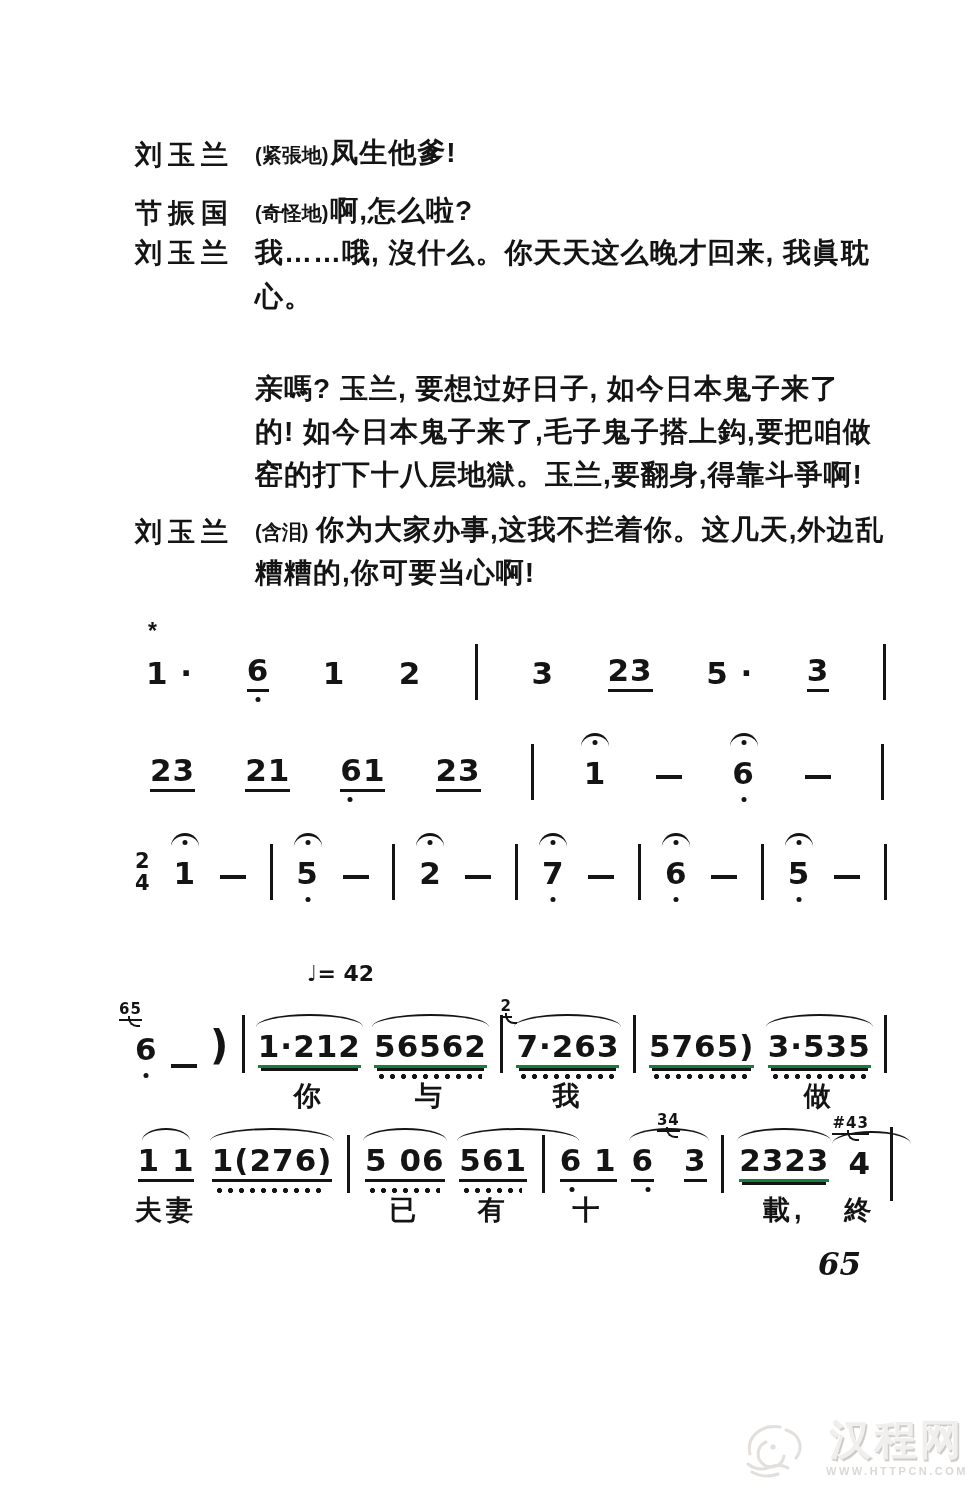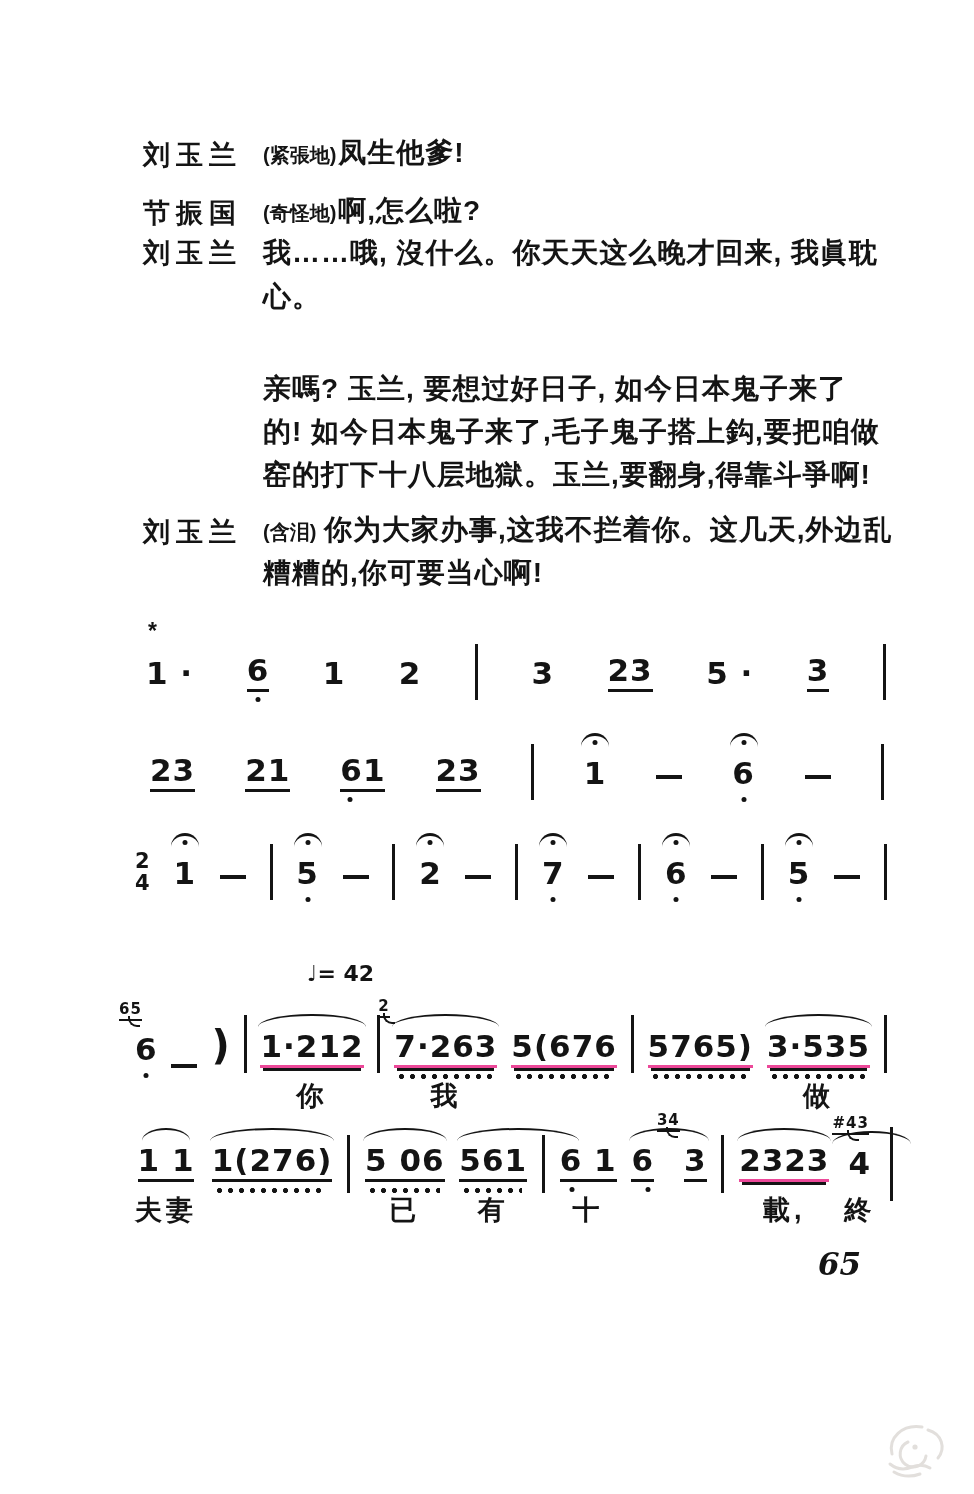--- a/index.html
+++ b/index.html
@@ -1,30 +1,30 @@
 <!DOCTYPE html>
 <html><head>
 <meta charset="utf-8">
 <style>
   html,body{margin:0;padding:0;background:#888;}
   .page{position:relative;width:974px;height:1494px;background:#ffffff;margin:0 auto;
         font-family:"Liberation Sans","DejaVu Sans",sans-serif;color:#141414;overflow:hidden;}
   
-  .drow{position:absolute;left:135px;width:830px;white-space:nowrap;font-size:28px;line-height:34px;margin-left:8px;}
+  .drow{position:absolute;left:135px;width:830px;white-space:nowrap;font-size:28px;line-height:34px;}
   .dlabel{display:inline-block;width:120px;font-weight:bold;letter-spacing:6px;font-size:27px;vertical-align:bottom;}
   .dpre{font-size:20px;font-weight:600;margin-right:2px;}
   .dtext{font-weight:600;letter-spacing:1px;}
   .dpost{font-size:22px;font-weight:600;margin-left:14px;}
   
   .mrow{position:absolute;display:flex;justify-content:space-between;align-items:flex-end;}
   .tok{position:relative;display:inline-flex;align-items:flex-end;}
   .n{font-family:"DejaVu Sans",sans-serif;font-weight:bold;font-size:31px;line-height:1;
      letter-spacing:1px;padding-bottom:3px;white-space:pre;}
   .u1{border-bottom:3px solid #141414;}
-  .u2{border-bottom:3px solid #ec4899;box-shadow:0 6px 0 -3px #141414;}
+  .u2{border-bottom:3px solid #15803d;box-shadow:0 6px 0 -3px #141414;}
   .bar{width:3px;height:56px;background:#141414;margin-bottom:-8px;}
   .dash{width:26px;height:4px;background:#141414;margin-bottom:13px;}
   .ast{position:absolute;left:2px;top:-26px;font-size:23px;font-weight:bold;}
   
   .oct1::after{content:"";position:absolute;left:50%;bottom:-10px;width:5px;height:5px;
      border-radius:50%;background:#141414;transform:translateX(-50%);}
   .octl::after{content:"";position:absolute;left:22%;bottom:-10px;width:5px;height:5px;
      border-radius:50%;background:#141414;transform:translateX(-50%);}
   .octs::after{content:"";position:absolute;left:5px;right:5px;bottom:-11px;height:5px;
      background-image:radial-gradient(circle at 2.5px 2.5px,#141414 2.2px,transparent 2.9px);
@@ -226,34 +226,35 @@
         <span class="lyr"></span>
       </span>
     <span class="bar"></span>
     <span class="col">
       <span class="tok">
           <span class="slur"></span>
           <span class="n u2">1·212</span>
         </span>
       <span class="lyr">你</span>
     </span>
+    <span class="col">
+      <span class="tok octs">
+          <span class="slur"></span>
+          <span class="n u2">56562</span>
+        </span>
+      <span class="lyr">与</span>
+    </span>
     <span class="bar"></span>
     <span class="col">
       <span class="tok octs">
           <span class="grace">2</span>
           <span class="slur"></span>
           <span class="n u2">7·263</span>
         </span>
       <span class="lyr">我</span>
-    </span>
-    <span class="col">
-      <span class="tok octs">
-          <span class="n u2">5(676</span>
-        </span>
-      <span class="lyr"></span>
     </span>
     <span class="bar"></span>
     <span class="col">
       <span class="tok octs">
           <span class="n u2">5765)</span>
         </span>
       <span class="lyr"></span>
     </span>
     <span class="col">
       <span class="tok octs">
@@ -336,15 +337,19 @@
     <svg width="86" height="68" viewBox="0 0 86 68">
       <g fill="none" stroke="#e2dfdc" stroke-width="3" stroke-linecap="round">
         <path d="M10 40 C6 24 20 10 40 13"></path>
         <path d="M46 16 C60 20 64 34 56 44"></path>
         <path d="M26 28 a13 13 0 1 0 18 14"></path>
         <path d="M8 50 q10 8 22 3 q10 -4 18 1"></path>
         <path d="M12 58 q12 7 26 2"></path>
       </g>
       <circle cx="33" cy="33" r="2.6" fill="#e2dfdc"></circle>
     </svg>
+    <div class="wm-text">
+      <span class="wm-name">汉程网</span>
+      <span class="wm-url">WWW.HTTPCN.COM</span>
+    </div>
   </div>
 
 </div>
 
 </body></html>

